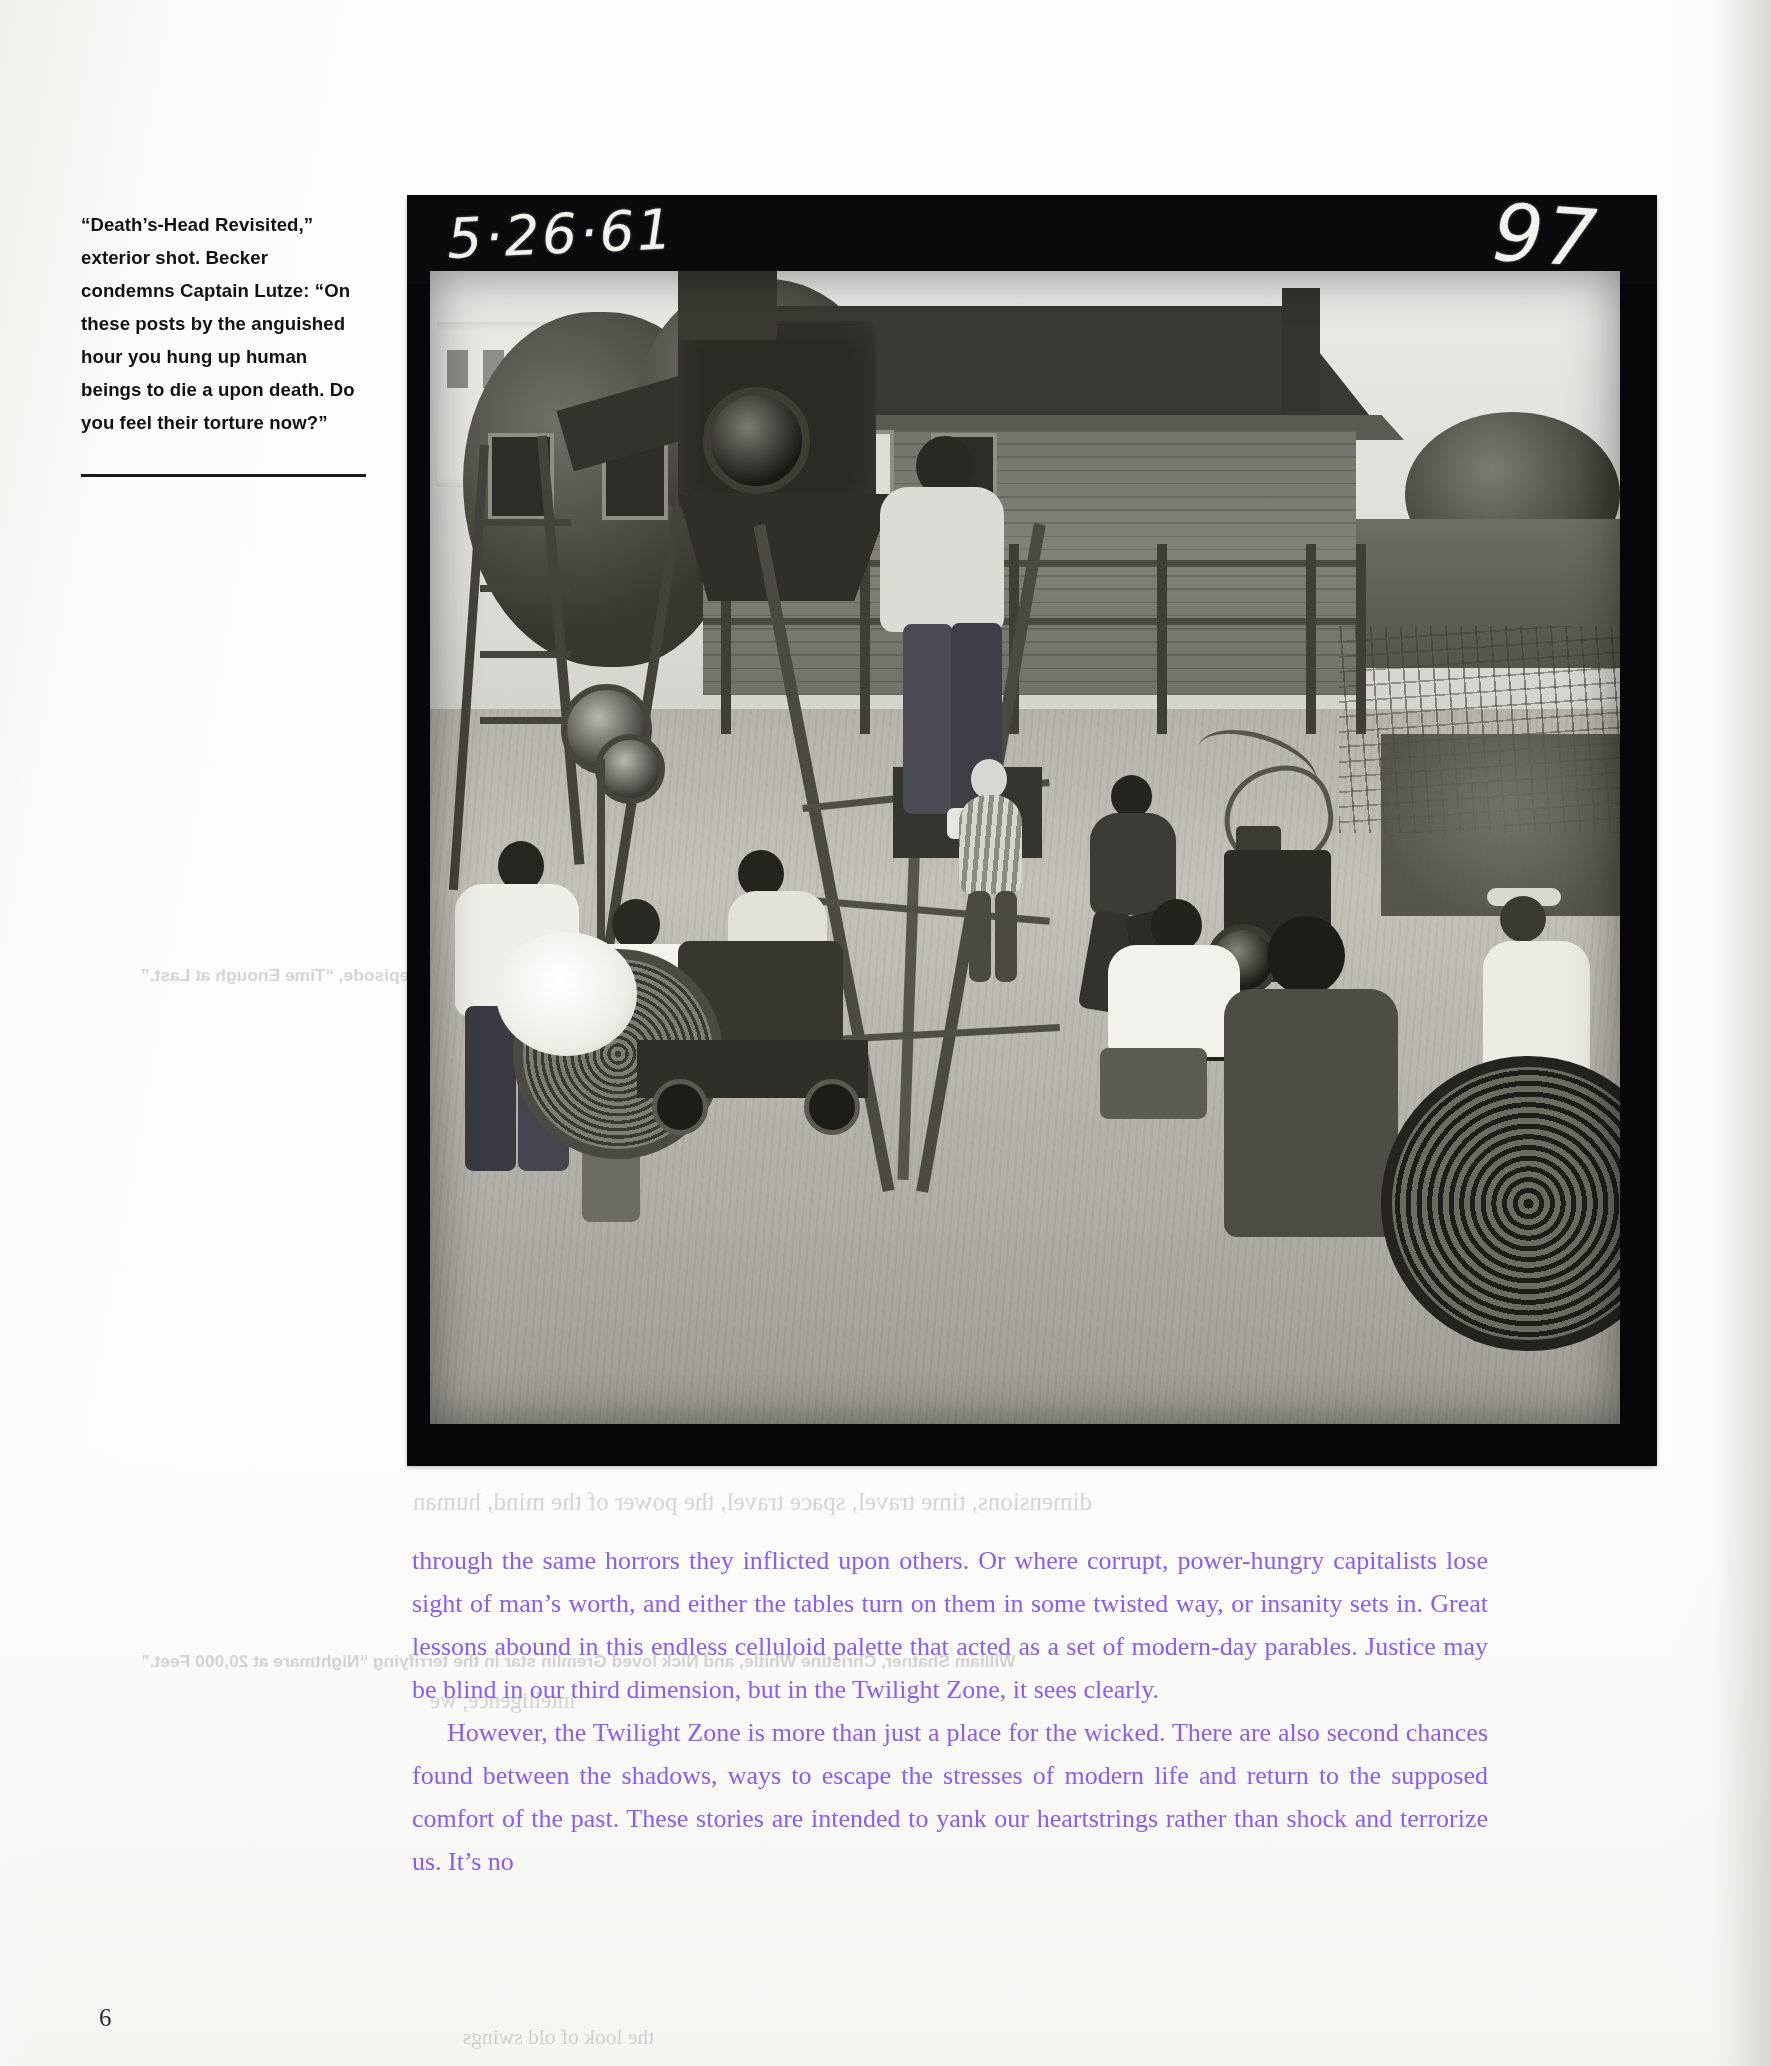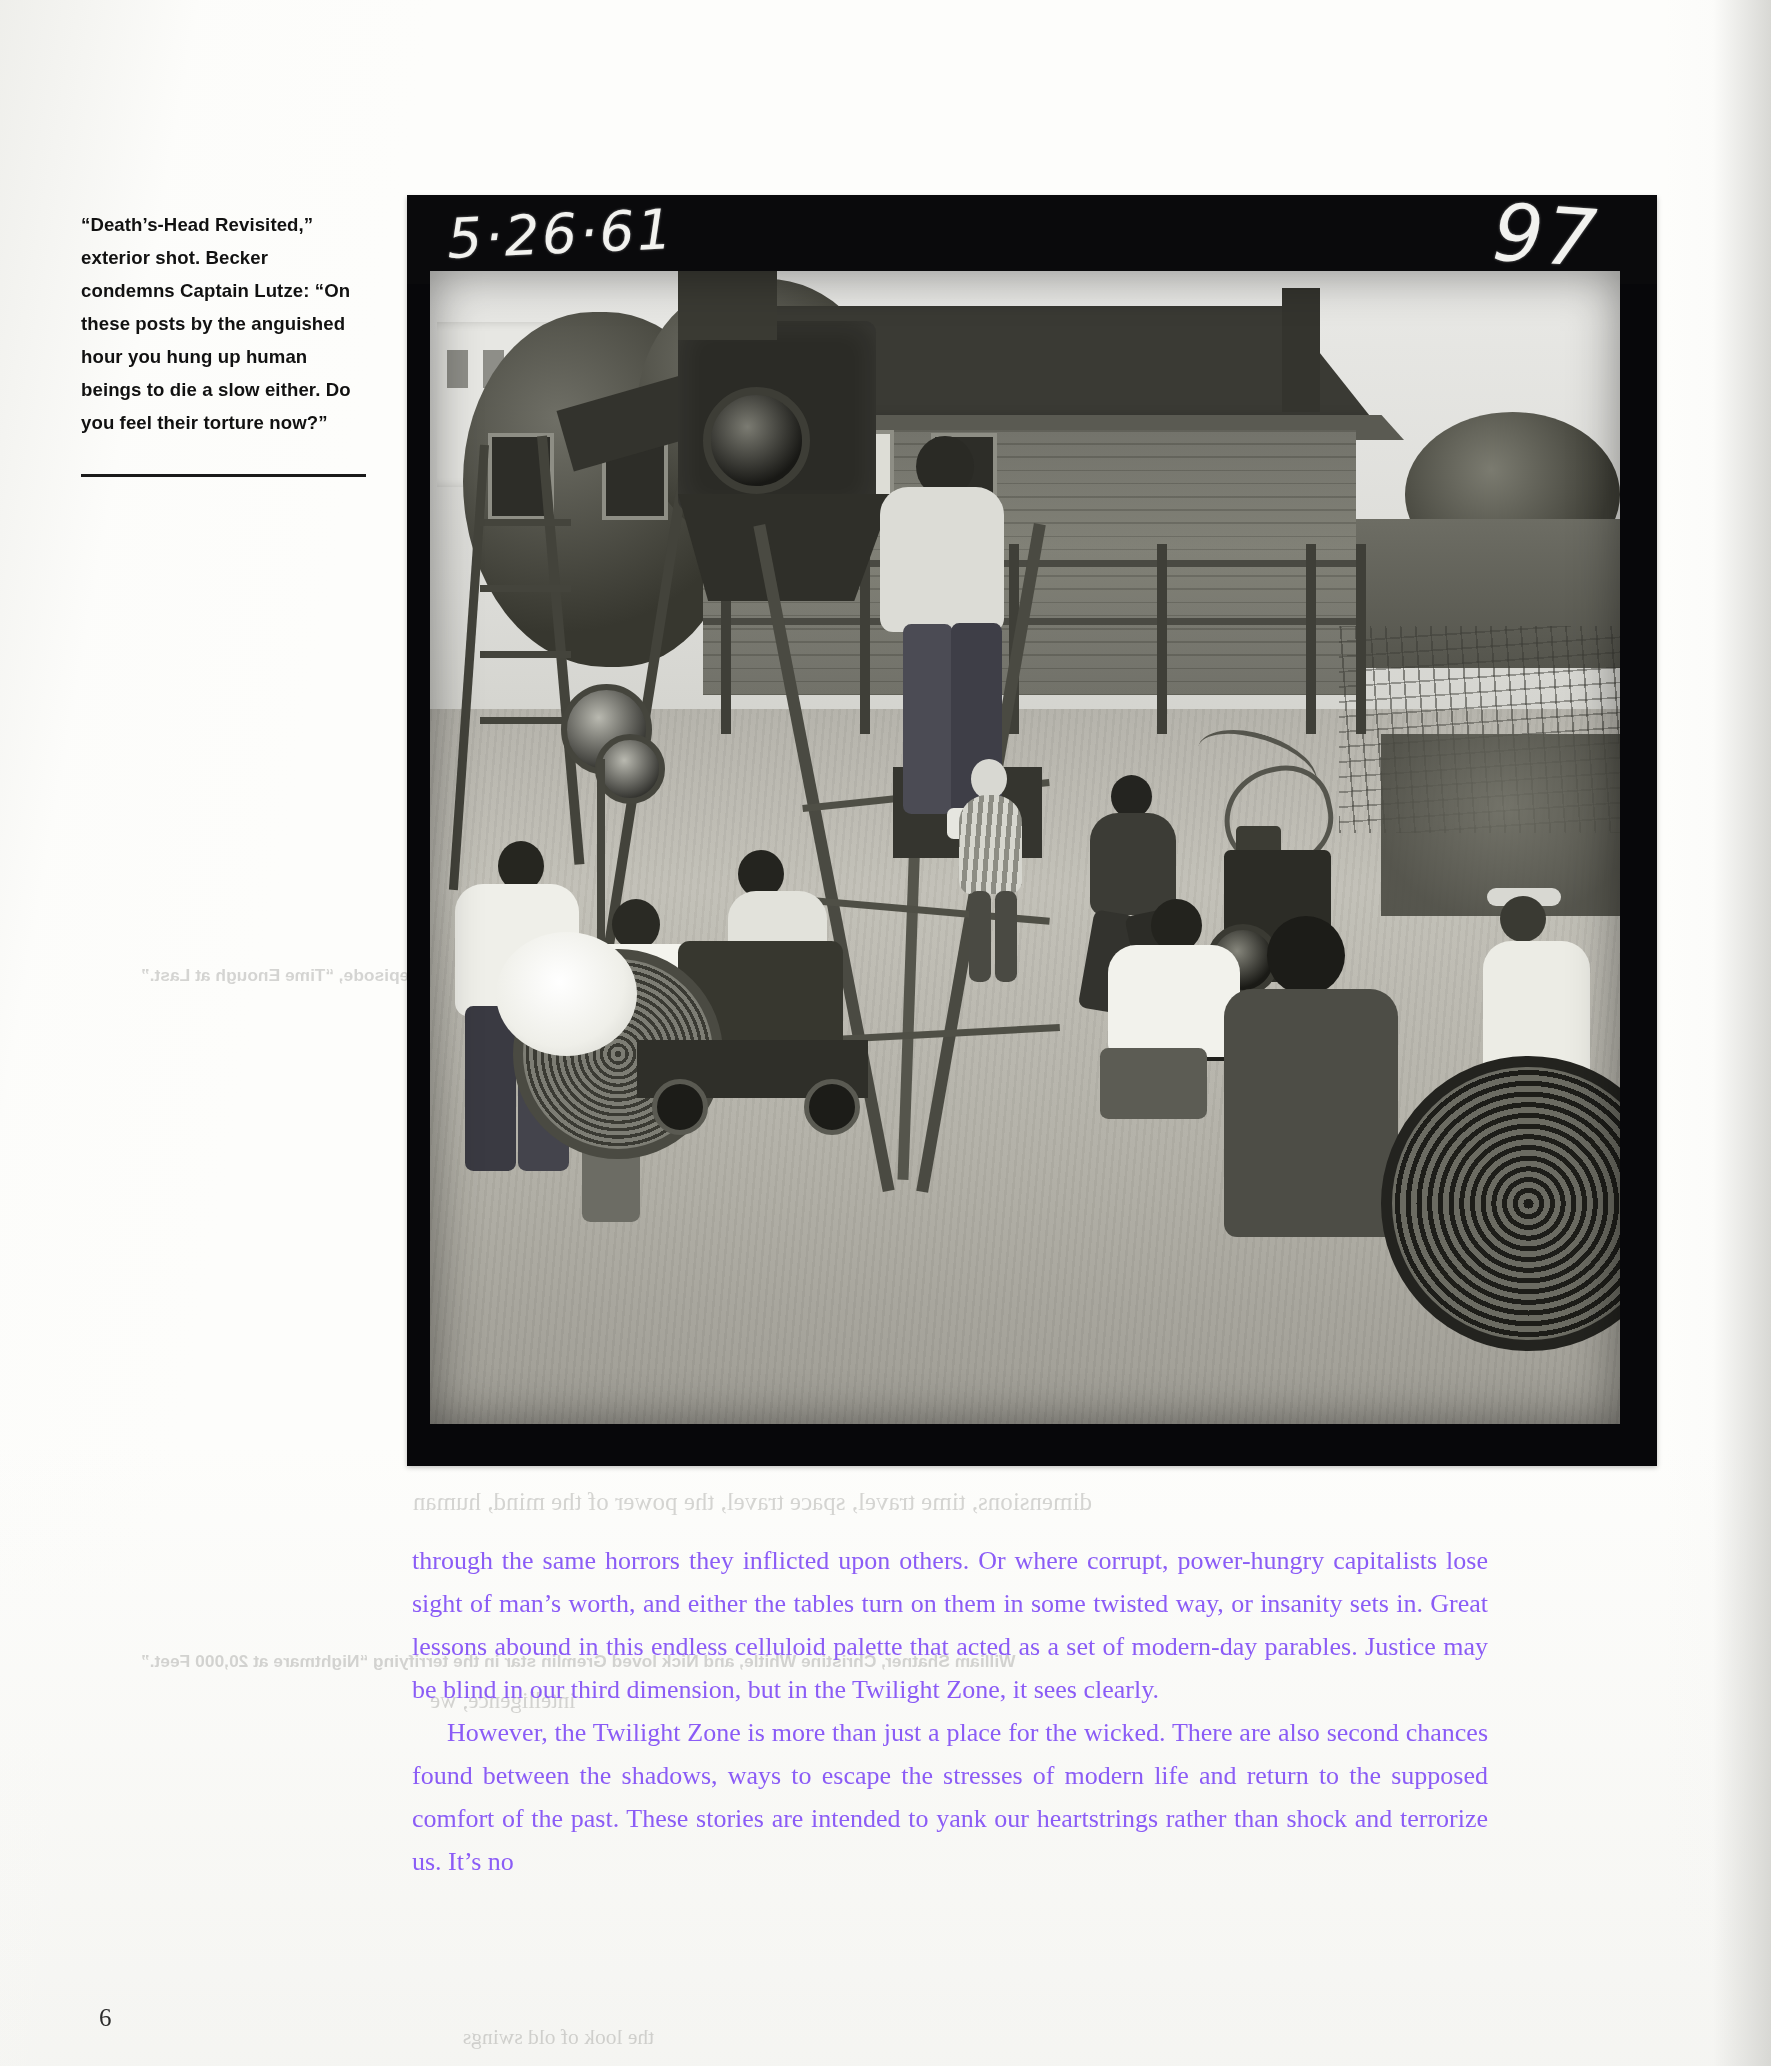--- a/index.html
+++ b/index.html
@@ -439,21 +439,21 @@
 
 <div class="page-tone"></div>
 
 <div class="ghost ghost-1">dimensions, time travel, space travel, the power of the mind, human</div>
 <div class="ghost ghost-2">Burgess Meredith stars in the classic episode, “Time Enough at Last.”</div>
 <div class="ghost ghost-3">William Shatner, Christine Whitle, and Nick loved Gremlin star in the terrifying “Nightmare at 20,000 Feet.”</div>
 <div class="ghost ghost-5">intelligence, we</div>
 <div class="ghost ghost-6">the look of old swings</div>
 
 <div class="caption-col">
-  <div class="caption-text">“Death’s-Head Revisited,” exterior shot. Becker condemns Captain Lutze: “On these posts by the anguished hour you hung up human beings to die a slow either. Do you feel their torture now?”</div>
+  <div class="caption-text">“Death’s-Head Revisited,” exterior shot. Becker condemns Captain Lutze: “On these posts by the anguished hour you hung up human beings to die a upon death. Do you feel their torture now?”</div>
   <div class="caption-rule"></div>
 </div>
 
 <div class="photo-frame">
   <div class="neg-top"></div>
   <div class="neg-hand neg-date">5·26·61</div>
   <div class="neg-hand neg-num">97</div>
 
   <div class="photo-inner">
     <div class="sky"></div>

